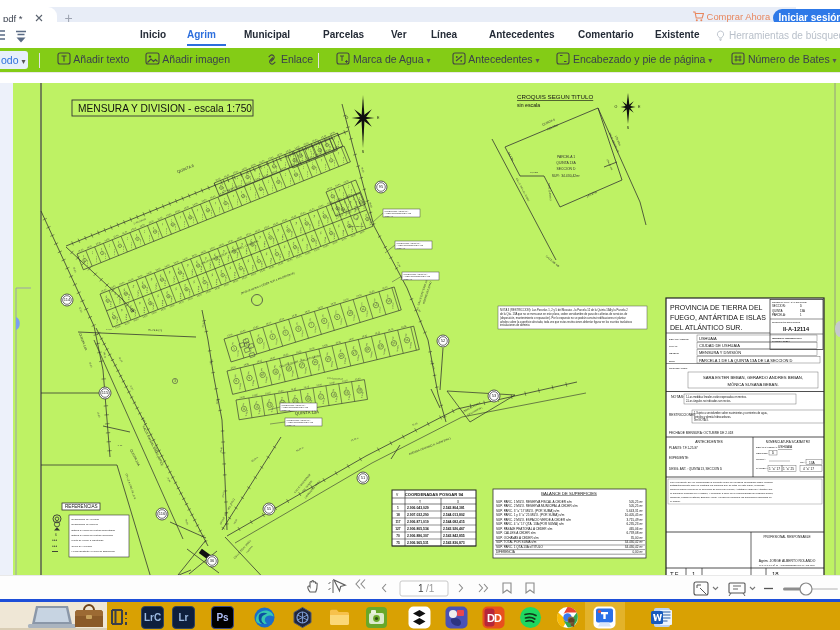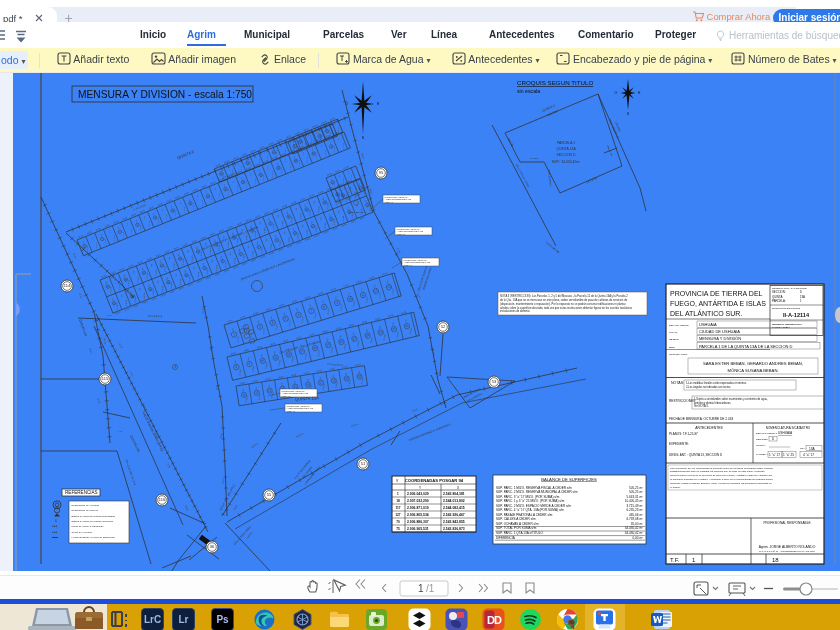--- a/index.html
+++ b/index.html
@@ -9,29 +9,29 @@
 #tab .t{position:absolute;left:3px;top:6px}
 
 #plus{left:60px;top:3px;width:17px;height:17px;font-size:14px;color:#46506077;text-align:center;line-height:16px}
 #buy{left:692px;top:4px;color:#e8875f;font-size:9.4px}
 #login{left:773px;top:2px;width:75px;height:18px;background:#2e79e8;border-radius:9px;color:#fff;font-size:10px;font-weight:bold;text-align:center;line-height:18px}
 #menubar{left:0;top:22px;width:840px;height:26px;background:#fff}
 .mi{position:absolute;top:7px;font-size:10px;font-weight:700;color:#242b36;white-space:nowrap}
 #mEdit{color:#2d6fdd}
 #mEditU{left:187px;top:22px;width:39px;height:2px;background:#2d6fdd}
 #msearch{left:715px;top:8px;font-size:10px;color:#b9c0ca;font-weight:400;white-space:nowrap}
-#toolbar{left:0;top:48px;width:840px;height:25px;background:#fef9c3;border-bottom:1px solid #e8e8e8}
+#toolbar{left:0;top:48px;width:840px;height:25px;background:#84cc16;border-bottom:1px solid #e8e8e8}
 .tb{position:absolute;top:4px;font-size:10.5px;color:#3a414c;white-space:nowrap}
 .sep{position:absolute;top:5px;width:1px;height:15px;background:#e2e2e2}
 .car{font-size:8px;color:#555}
 #todo{left:-6px;top:3px;width:34px;height:18px;background:#e7effb;border-radius:3px;color:#2d6fdd;font-size:10.5px;line-height:18px;padding-left:7px}
-#doc{left:0;top:69px;width:840px;height:502px;background:#3b82f6;overflow:hidden}
+#doc{left:0;top:83px;width:840px;height:502px;background:#bef264;overflow:hidden}
 #lstrip{left:0;top:0;width:13px;height:502px;background:#edf1fa}
 #status{left:0;top:575px;width:840px;height:24px;background:#fdfdfd;border-top:1px solid #e9e9e9}
-#task{left:0;top:599px;width:840px;height:31px;background:#d9a103;border-top:5px solid #1d4ed8;overflow:hidden}
+#task{left:0;top:599px;width:840px;height:31px;background:#d9a103;border-top:3px solid #1d4ed8;overflow:hidden}
 .ico{position:absolute;top:4px;width:23px;height:23px;border-radius:4px;text-align:center;font-weight:bold}
 .adb{background:#0e1f3d;border:1px solid #31445f;color:#9ab8e0;font-size:10px;line-height:21px}
 </style></head><body>
 <div id="root">
 
 <div id="doc" class="abs">
   <svg width="840" height="502" viewBox="0 73 840 502" style="position:absolute;left:0;top:0">
     <line x1="41" y1="73" x2="41" y2="568" stroke="#4a4a4a" stroke-width="1.3"></line>
 <g id="DRAW">
 <rect x="72" y="90" width="181" height="16" stroke="#333" stroke-width="0.9" fill="none"></rect>
@@ -1395,39 +1395,39 @@
       </svg>
   <div class="mi" style="left:140px">Inicio</div>
   <div class="mi" id="mEdit" style="left:187px">Agrim</div>
   <div id="mEditU" class="abs"></div>
   <div class="mi" style="left:244px">Municipal</div>
   <div class="mi" style="left:323px">Parcelas</div>
   <div class="mi" style="left:391px">Ver</div>
   <div class="mi" style="left:431px">Línea</div>
   <div class="mi" style="left:489px">Antecedentes</div>
   <div class="mi" style="left:578px">Comentario</div>
-  <div class="mi" style="left:655px">Proteger</div>
+  <div class="mi" style="left:655px">Existente</div>
   <div id="msearch" class="abs"><svg width="11" height="11" viewBox="0 0 11 11" style="vertical-align:-2px;margin-right:3px">
           <path d="M5.5 1a3.2 3.2 0 0 1 1.8 5.8c-.4.3-.6.7-.6 1.2H4.3c0-.5-.2-.9-.6-1.2A3.2 3.2 0 0 1 5.5 1zM4.3 9.3h2.4M4.8 10.6h1.4" stroke="#b9c0ca" stroke-width="0.9" fill="none"></path>
         </svg>Herramientas de búsqueda</div>
 </div>
 
 <div id="toolbar" class="abs">
   <div id="todo" class="abs">odo <span class="car">▾</span></div>
   <div class="sep" style="left:39px"></div>
   <div class="tb" style="left:57px"><svg width="14" height="13" viewBox="0 0 14 13" style="vertical-align:-2px">
           <rect x="1" y="1" width="12" height="11" rx="2" stroke="#444" fill="none" stroke-width="1.1"></rect>
           <path d="M4.5 4h5M7 4v5.5" stroke="#444" stroke-width="1.1"></path>
         </svg> Añadir texto</div>
-  <div class="tb" style="left:151px"><svg width="15" height="13" viewBox="0 0 15 13" style="vertical-align:-2px">
+  <div class="tb" style="left:145px"><svg width="15" height="13" viewBox="0 0 15 13" style="vertical-align:-2px">
           <rect x="1" y="1" width="13" height="11" rx="2" stroke="#444" fill="none" stroke-width="1.1"></rect>
           <circle cx="5" cy="4.6" r="1.2" fill="#444"></circle>
           <path d="M2.5 10.5l3.5-3.5 2.5 2.5 2-2 2 2" stroke="#444" fill="none" stroke-width="1.1"></path>
         </svg> Añadir imagen</div>
-  <div class="tb" style="left:257px"><svg width="14" height="13" viewBox="0 0 14 13" style="vertical-align:-2px">
+  <div class="tb" style="left:264px"><svg width="14" height="13" viewBox="0 0 14 13" style="vertical-align:-2px">
           <path d="M6 8.5L8.5 6a2.3 2.3 0 0 0-3.3-3.3L3.7 4.2M8 4.5L5.5 7a2.3 2.3 0 0 0 3.3 3.3l1.5-1.5" stroke="#444" fill="none" stroke-width="1.1" transform="translate(1,1)"></path>
         </svg> Enlace</div>
   <div class="sep" style="left:318px"></div>
   <div class="tb" style="left:336px"><svg width="14" height="13" viewBox="0 0 14 13" style="vertical-align:-2px">
           <rect x="1" y="1" width="12" height="11" rx="2" stroke="#444" fill="none" stroke-width="1.1"></rect>
           <path d="M4 4h4M6 4v5" stroke="#444" stroke-width="1"></path>
           <path d="M9 9.5h3M10.5 8v3" stroke="#444" stroke-width="0.9"></path>
         </svg> Marca de Agua <span class="car">▾</span></div>
   <div class="tb" style="left:452px"><svg width="14" height="13" viewBox="0 0 14 13" style="vertical-align:-2px">
           <rect x="1" y="1" width="12" height="11" rx="2" stroke="#444" fill="none" stroke-width="1.1"></rect>

